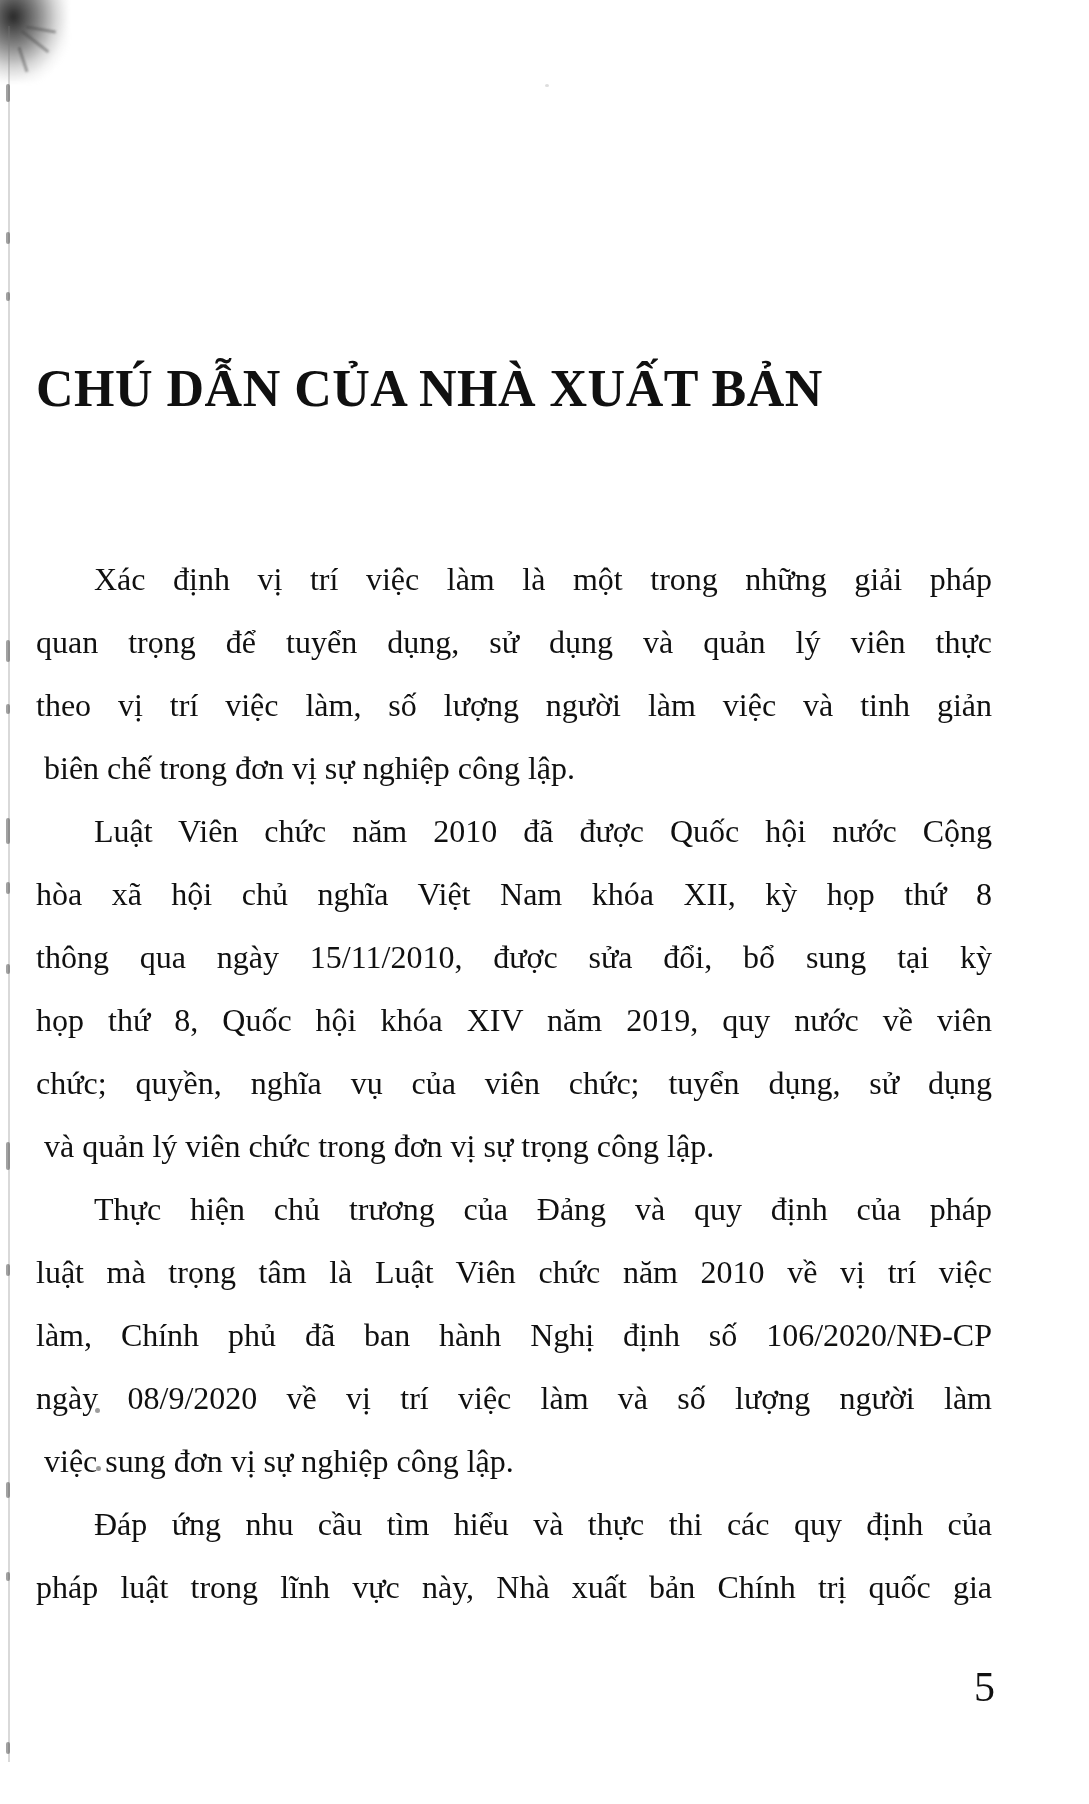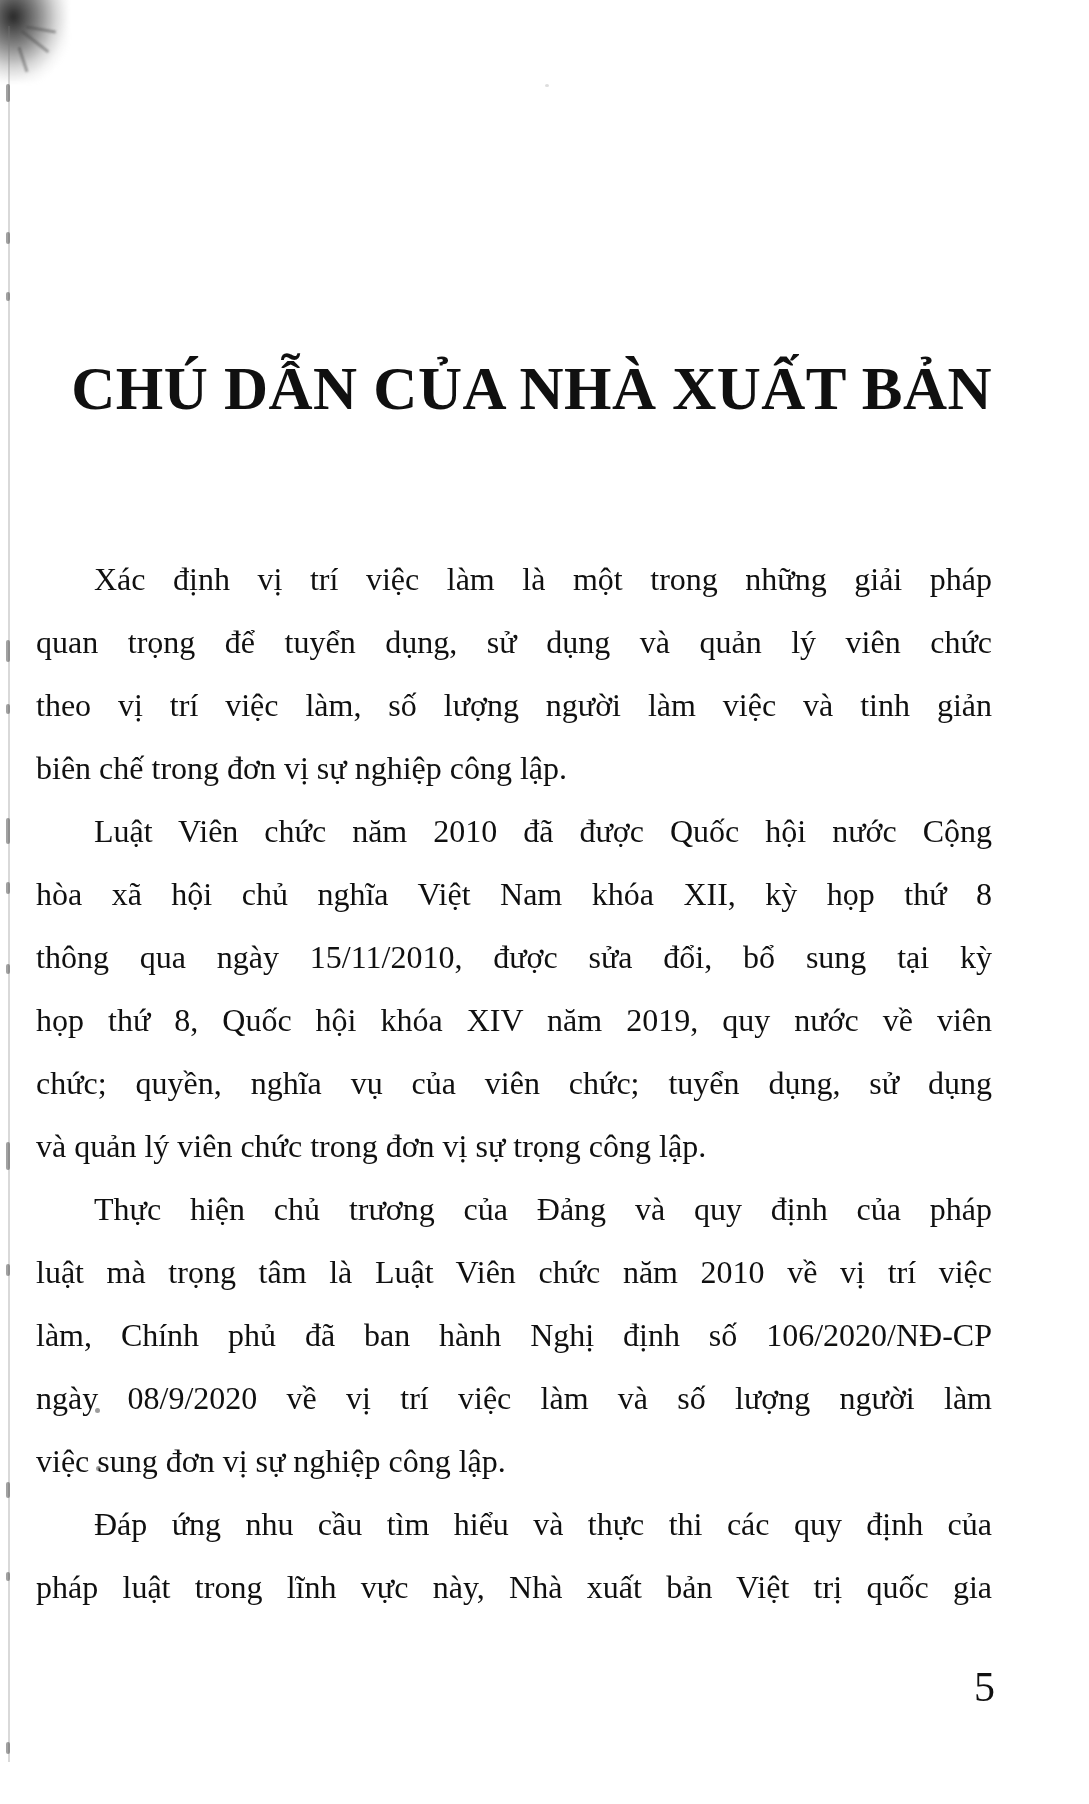--- a/index.html
+++ b/index.html
@@ -48,43 +48,43 @@
     position: absolute;
     border-radius: 50%;
     background: rgba(60,60,60,0.5);
   }
 
   
   .title {
     position: absolute;
     left: 36px; top: 360px;
     width: 956px;
-    text-align: right;
-    font-size: 61px;
+    text-align: left;
+    font-size: 52px;
     line-height: 58px;
     font-weight: bold;
     letter-spacing: 0.5px;
     white-space: nowrap;
   }
   .body-text {
     position: absolute;
     left: 36px; top: 548px;
     width: 956px;
   }
   .para { margin: 0; }
   .line {
     font-size: 32px;
     line-height: 63px;
     height: 63px;
     text-align: justify;
     text-align-last: justify;
     overflow: hidden;
   }
   .line.first { padding-left: 58px; }
-  .line.endline { text-align: right; text-align-last: left; }
+  .line.endline { text-align: right; text-align-last: left; margin-left: 8px; }
 
   .page-number {
     position: absolute;
     top: 1662px;
     right: 94px;
     font-size: 42px;
     line-height: 50px;
     font-weight: normal;
   }
 </style>
@@ -115,40 +115,40 @@
 
   <div class="speck" style="left:95px;  top:1408px; width:5px; height:5px;"></div>
   <div class="speck" style="left:96px;  top:1466px; width:5px; height:5px;"></div>
   <div class="speck" style="left:545px; top:84px;  width:4px; height:3px; opacity:0.35;"></div>
 
   <div class="title">CHÚ DẪN CỦA NHÀ XUẤT BẢN</div>
 
   <div class="body-text">
       <div class="para">
         <div class="line first">Xác định vị trí việc làm là một trong những giải pháp</div>
-        <div class="line">quan trọng để tuyển dụng, sử dụng và quản lý viên chức</div>
+        <div class="line">quan trọng để tuyển dụng, sử dụng và quản lý viên thực</div>
         <div class="line">theo vị trí việc làm, số lượng người làm việc và tinh giản</div>
         <div class="line endline">biên chế trong đơn vị sự nghiệp công lập.</div>
       </div>
       <div class="para">
         <div class="line first">Luật Viên chức năm 2010 đã được Quốc hội nước Cộng</div>
         <div class="line">hòa xã hội chủ nghĩa Việt Nam khóa XII, kỳ họp thứ 8</div>
         <div class="line">thông qua ngày 15/11/2010, được sửa đổi, bổ sung tại kỳ</div>
         <div class="line">họp thứ 8, Quốc hội khóa XIV năm 2019, quy nước về viên</div>
         <div class="line">chức; quyền, nghĩa vụ của viên chức; tuyển dụng, sử dụng</div>
         <div class="line endline">và quản lý viên chức trong đơn vị sự trọng công lập.</div>
       </div>
       <div class="para">
         <div class="line first">Thực hiện chủ trương của Đảng và quy định của pháp</div>
         <div class="line">luật mà trọng tâm là Luật Viên chức năm 2010 về vị trí việc</div>
         <div class="line">làm, Chính phủ đã ban hành Nghị định số 106/2020/NĐ-CP</div>
         <div class="line">ngày 08/9/2020 về vị trí việc làm và số lượng người làm</div>
         <div class="line endline">việc sung đơn vị sự nghiệp công lập.</div>
       </div>
       <div class="para">
         <div class="line first">Đáp ứng nhu cầu tìm hiểu và thực thi các quy định của</div>
-        <div class="line">pháp luật trong lĩnh vực này, Nhà xuất bản Việt trị quốc gia</div>
+        <div class="line">pháp luật trong lĩnh vực này, Nhà xuất bản Chính trị quốc gia</div>
       </div>
     </div>
 
   <div class="page-number">5</div>
 
 </div>
 
 </body></html>

